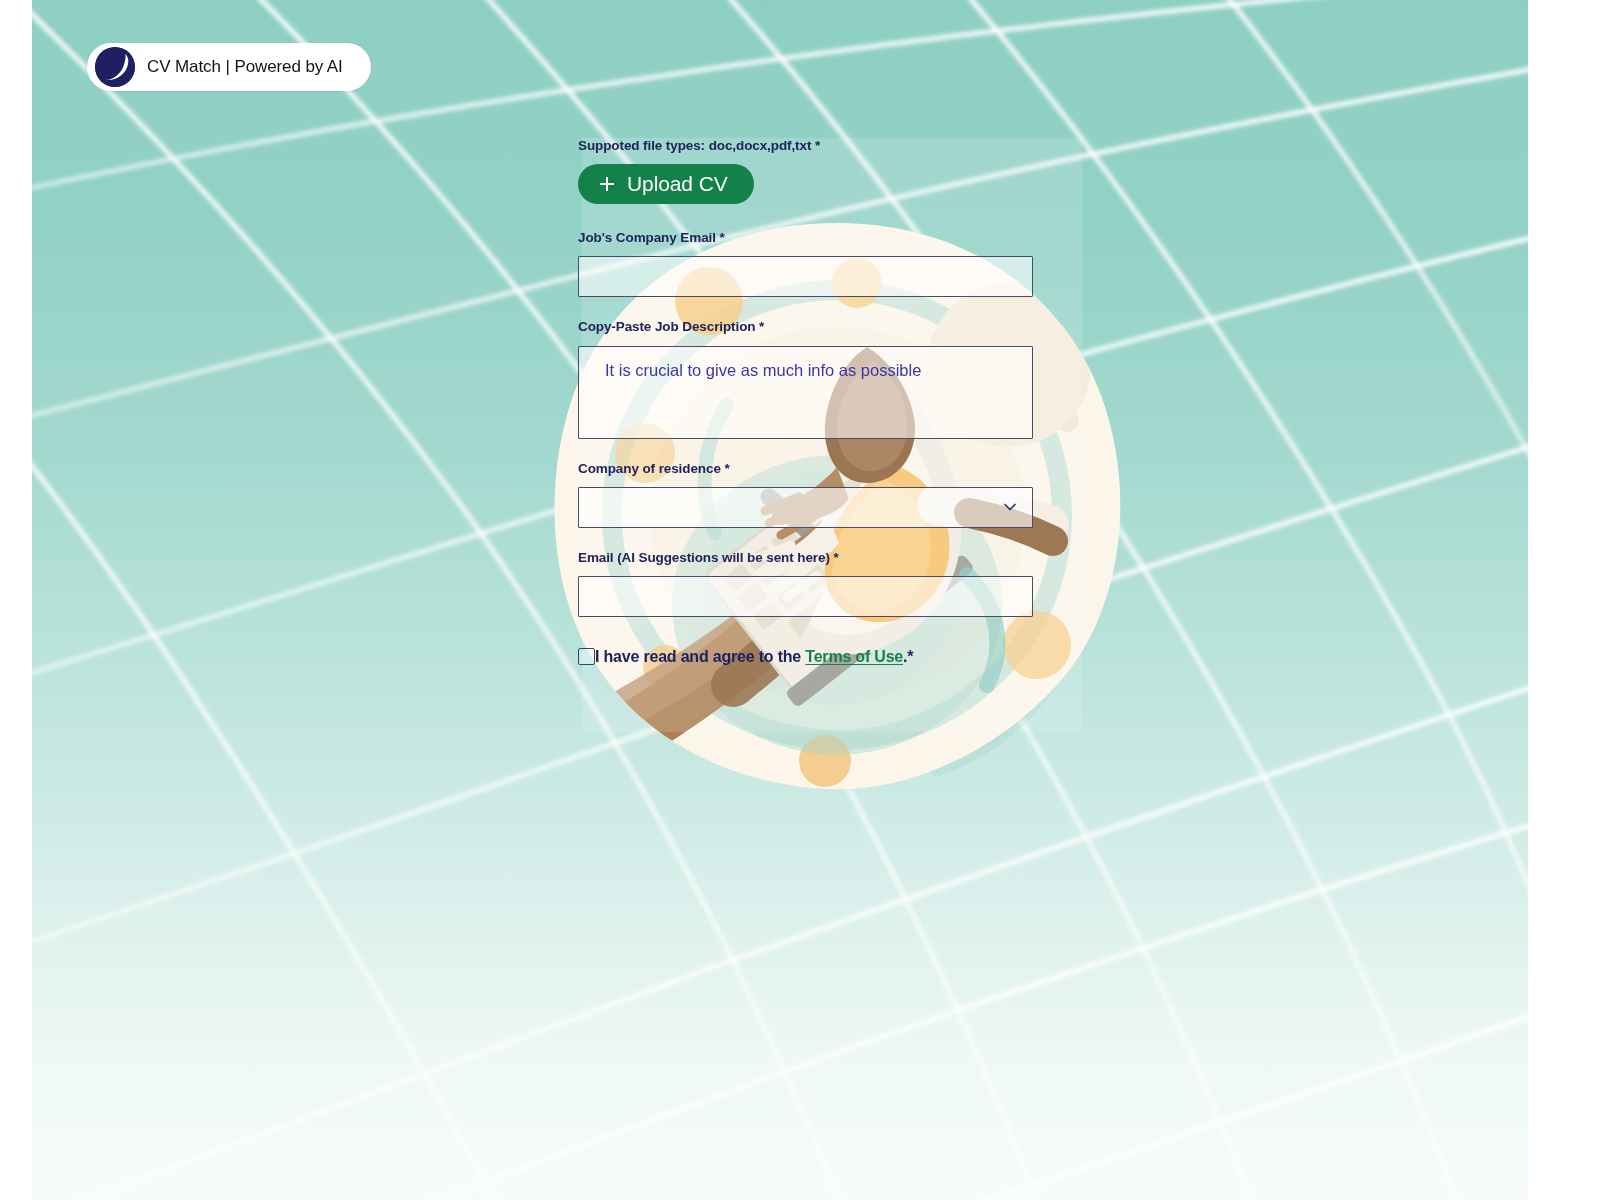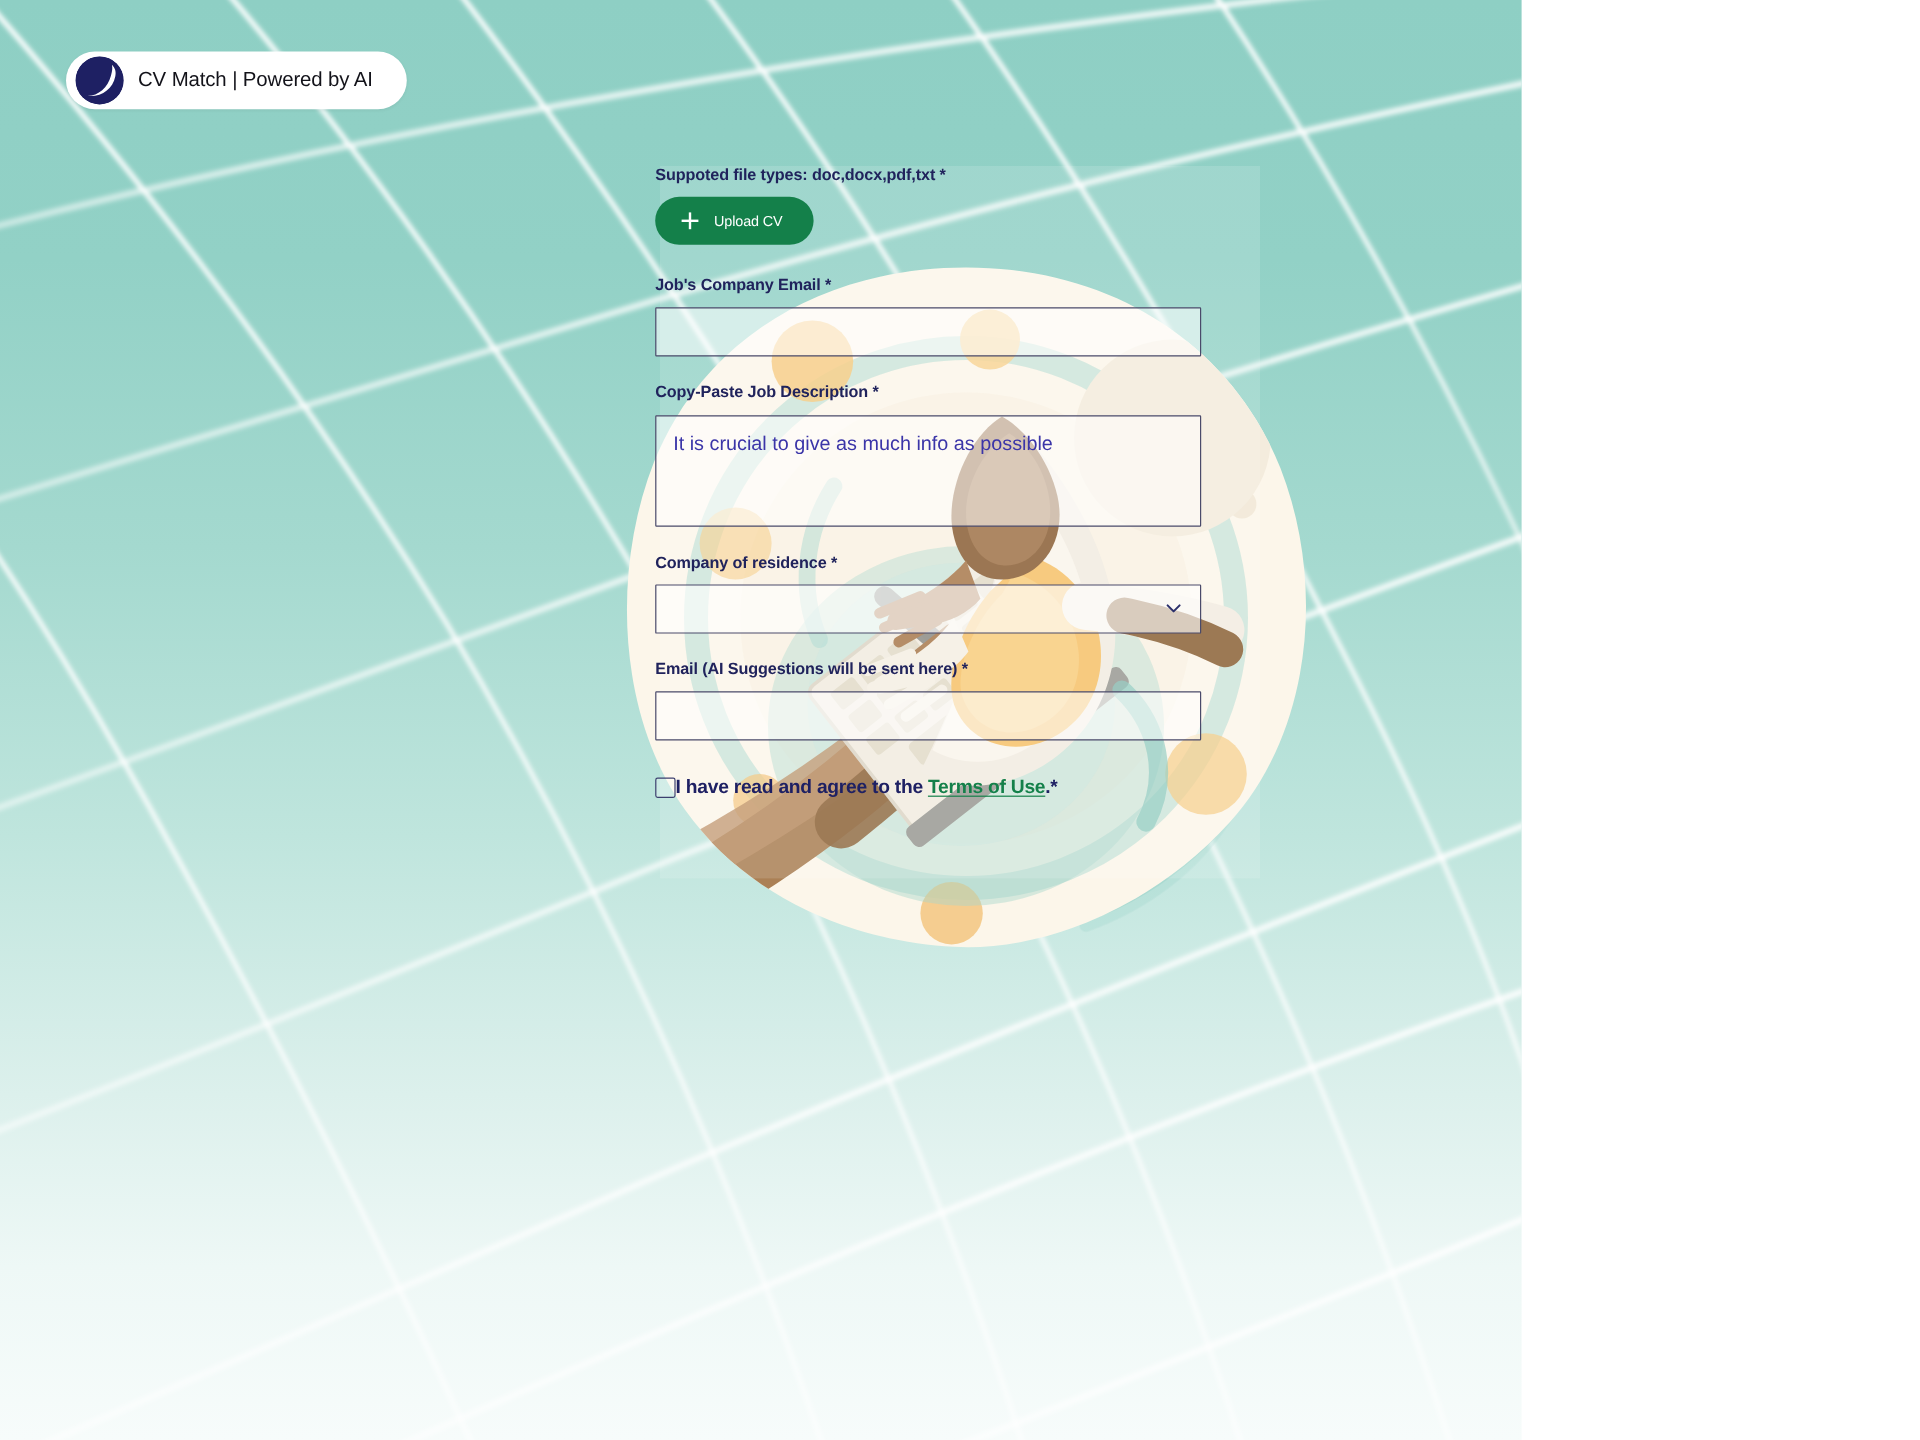--- a/index.html
+++ b/index.html
@@ -7,31 +7,32 @@
     margin: 0;
     padding: 0;
     width: 1600px;
     height: 1200px;
     overflow: hidden;
     font-family: "Liberation Sans", sans-serif;
   }
 
   #app {
     position: relative;
-    width: 1268px;
+    width: 1496px;
     height: 1200px;
     overflow: hidden;
     background: linear-gradient(to bottom,
         #8ecfc4 0%,
         #92d1c6 18%,
         #a4d9cf 38%,
         #bfe5dd 58%,
         #dcf0ec 76%,
         #eef8f6 88%,
         #f7fcfb 100%);
+    margin-left: 32px;
   }
 
   
   .bg-net {
     position: absolute;
     inset: 0;
     width: 100%;
     height: 100%;
     pointer-events: none;
   }
@@ -109,21 +110,21 @@
     display: inline-flex;
     align-items: center;
     gap: 13px;
     height: 40px;
     padding: 0 26px 0 22px;
     background: #14804a;
     color: #ffffff;
     border: none;
     border-radius: 20px;
     font-family: "Liberation Sans", sans-serif;
-    font-size: 12px;
+    font-size: 21px;
     font-weight: 500;
     cursor: pointer;
     letter-spacing: -0.1px;
   }
   .plus-icon {
     display: inline-block;
     width: 14px;
     height: 14px;
     position: relative;
   }
@@ -155,21 +156,21 @@
   .text-input::placeholder { color: #3b35a8; opacity: 1; }
 
   .textarea-input {
     display: block;
     box-sizing: border-box;
     width: 455px;
     height: 93px;
     background: rgba(255,255,255,0.55);
     border: 1px solid #4a4a6a;
     border-radius: 1px;
-    padding: 12px 14px;
+    padding: 12px 26px;
     font-family: "Liberation Sans", sans-serif;
     font-size: 16.5px;
     font-weight: 500;
     color: #3b35a8;
     outline: none;
     resize: none;
     line-height: 1.35;
   }
   .textarea-input::placeholder { color: #3b35a8; opacity: 1; }
 

